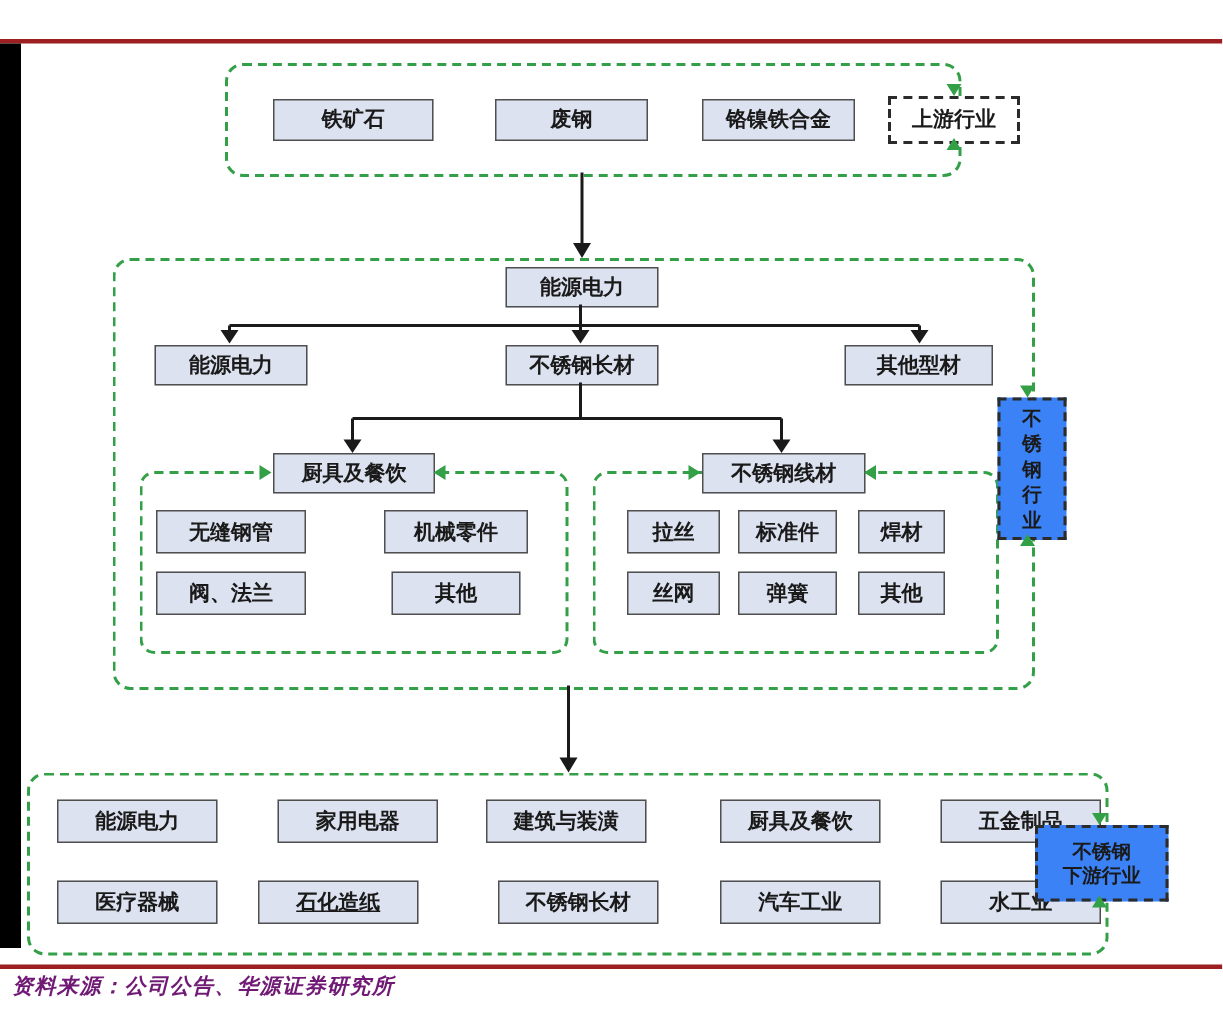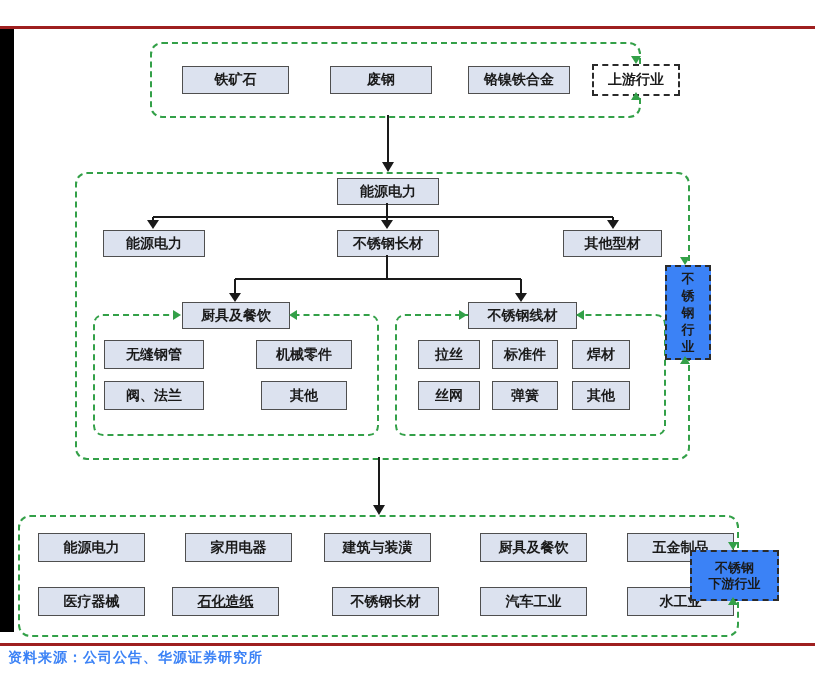--- a/index.html
+++ b/index.html
@@ -10,21 +10,21 @@
   .title{
     position:absolute;left:8px;top:4px;font-family:"Liberation Serif","DejaVu Serif",serif;
     font-weight:700;font-style:italic;font-size:16px;color:#9e1f1f;letter-spacing:1px;white-space:nowrap;
   }
   .rule{position:absolute;left:0;width:815px;height:3px;background:#9e1f1f;}
   .rule-top{top:26px;}
   .rule-bottom{top:643px;}
   .leftbar{position:absolute;left:0;top:29px;width:14px;height:603px;background:#000000;}
   .source{
     position:absolute;left:8px;top:649px;font-family:"Liberation Serif","DejaVu Serif",serif;
-    font-weight:700;font-size:14px;color:#3b82f6;letter-spacing:1px;white-space:nowrap;
+    font-weight:700;font-style:italic;font-size:14px;color:#701a75;letter-spacing:1px;white-space:nowrap;
   }
   .gbox{position:absolute;border:2px dashed #33a048;border-radius:12px;z-index:1;background:transparent;}
   .node{
     position:absolute;background:#dce2ef;border:1.5px solid #4f4f4f;z-index:2;
     display:flex;align-items:center;justify-content:center;
     font-size:14px;font-weight:700;color:#1a1a1a;white-space:nowrap;
   }
   .node-dashed{
     position:absolute;border:2px dashed #2b2b2b;z-index:2;
     display:flex;align-items:center;justify-content:center;

